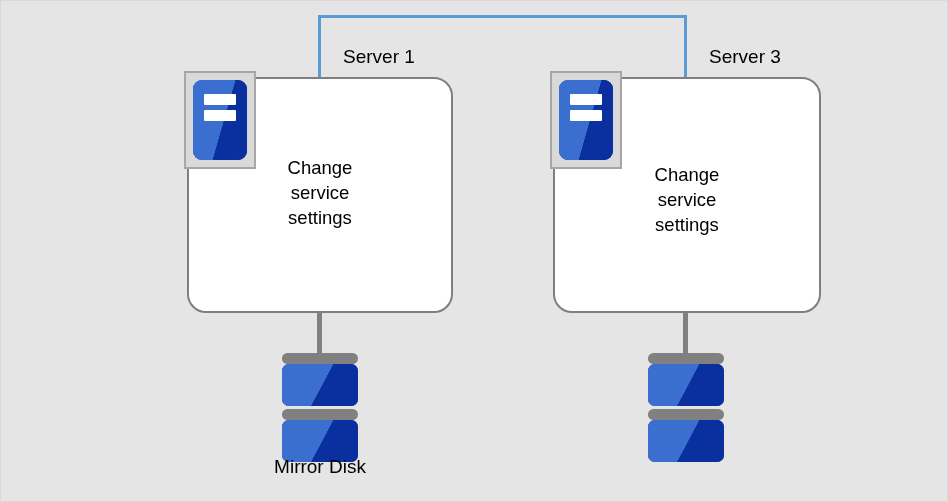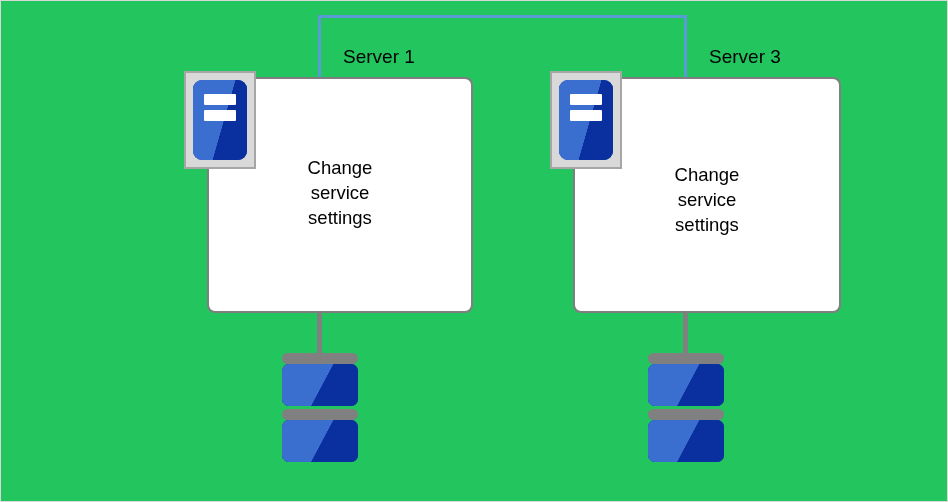--- a/index.html
+++ b/index.html
@@ -4,21 +4,21 @@
 <style>
   html, body {
     margin: 0;
     padding: 0;
     background: #ffffff;
   }
   #canvas {
     position: relative;
     width: 948px;
     height: 502px;
-    background: #22c55e;
+    background: #e5e5e5;
     border: 1px solid #d9d9d9;
     box-sizing: border-box;
     font-family: "Liberation Sans", sans-serif;
     overflow: hidden;
   }
 
   
   .bracket-h {
     position: absolute;
     background: #5b9bd5;
@@ -34,24 +34,23 @@
     font-size: 19px;
     color: #000000;
     white-space: nowrap;
     line-height: 1;
   }
 
   
   .server-box {
     position: absolute;
     border: 2.5px solid #7f7f7f;
-    border-radius: 8px;
+    border-radius: 19px;
     background: #ffffff;
     box-sizing: border-box;
-    margin-left: 20px;
   }
   .server-text {
     position: absolute;
     width: 100%;
     text-align: center;
     font-size: 18.5px;
     color: #000000;
     line-height: 25px;
     left: 0;
   }
@@ -171,20 +170,21 @@
     <div class="disk-block">
       <div class="disk-block-sheen"></div>
     </div>
     <div class="disk-gap"></div>
     <div class="disk-bar"></div>
     <div class="disk-block">
       <div class="disk-block-sheen"></div>
     </div>
   </div>
 
+  <div class="disk-label" style="left:219px; top:455px;">Mirror Disk</div>
 
   <div class="group-label" style="left:708px; top:46px;">Server 3</div>
 
   <div class="server-box" style="left:552px; top:76px; width:268px; height:236px;">
     <div class="server-text" style="top:83px;">Change</div>
     <div class="server-text" style="top:108px;">service</div>
     <div class="server-text" style="top:133px;">settings</div>
   </div>
 
   <div class="srv-icon" style="left:549px; top:70px;">

